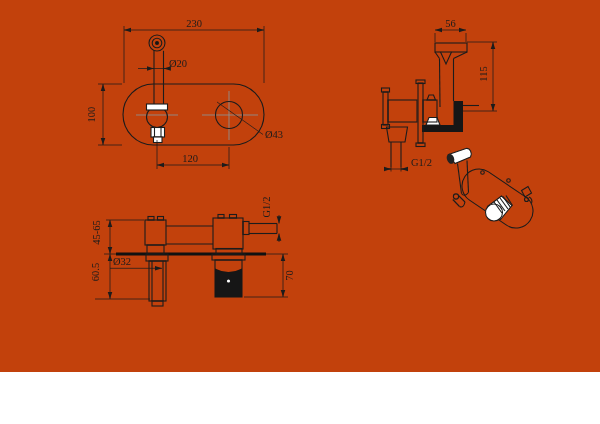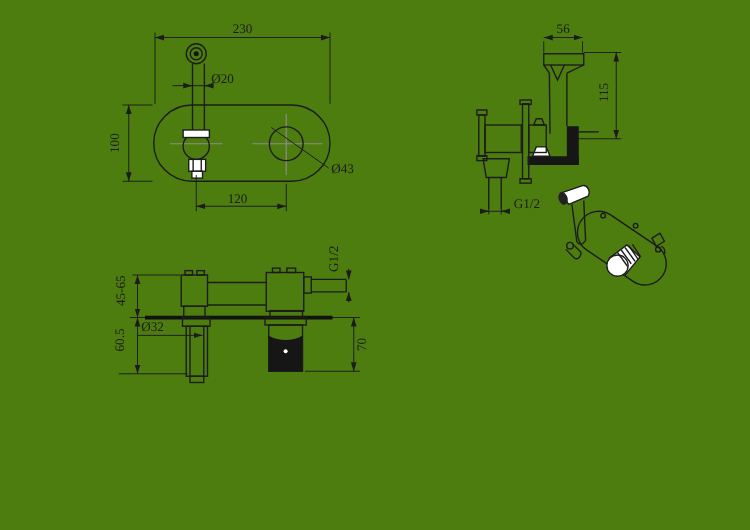--- a/index.html
+++ b/index.html
@@ -1,17 +1,17 @@
 <!DOCTYPE html>
 <html><head>
 <meta charset="utf-8">
 <style>
   html,body{margin:0;padding:0;background:#ffffff;}
   .canvas{
-    position:relative;width:600px;height:424px;background:#4d7c0f;overflow:hidden;
+    position:relative;width:600px;height:372px;background:#c2410c;overflow:hidden;
     font-family:"Liberation Serif", serif;
   }
   svg{position:absolute;left:0;top:0;}
   text{
     font-family:"Liberation Serif", serif;
     font-size:10.5px;
     fill:#1c1c1c;
   }
   .obj{stroke:#1c1c1c;stroke-width:1.1;fill:none;}
   .objf{stroke:#1c1c1c;stroke-width:1.1;fill:#ffffff;}

